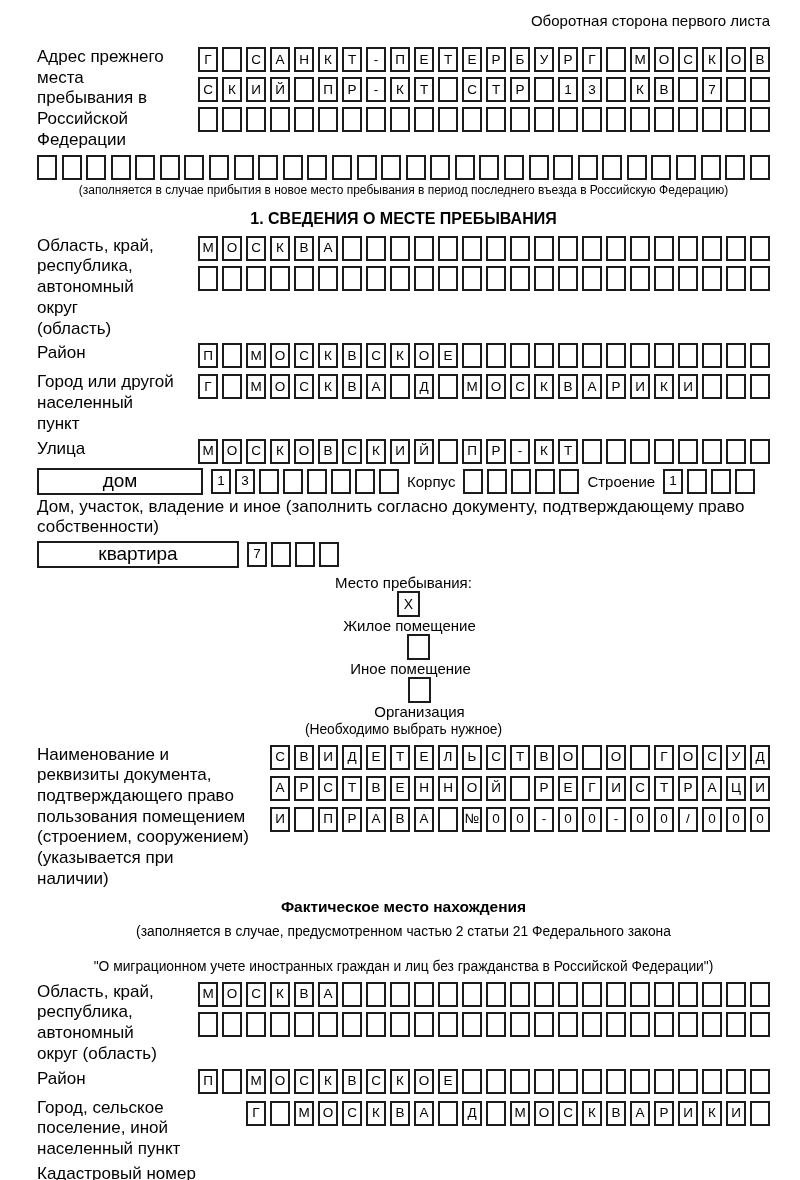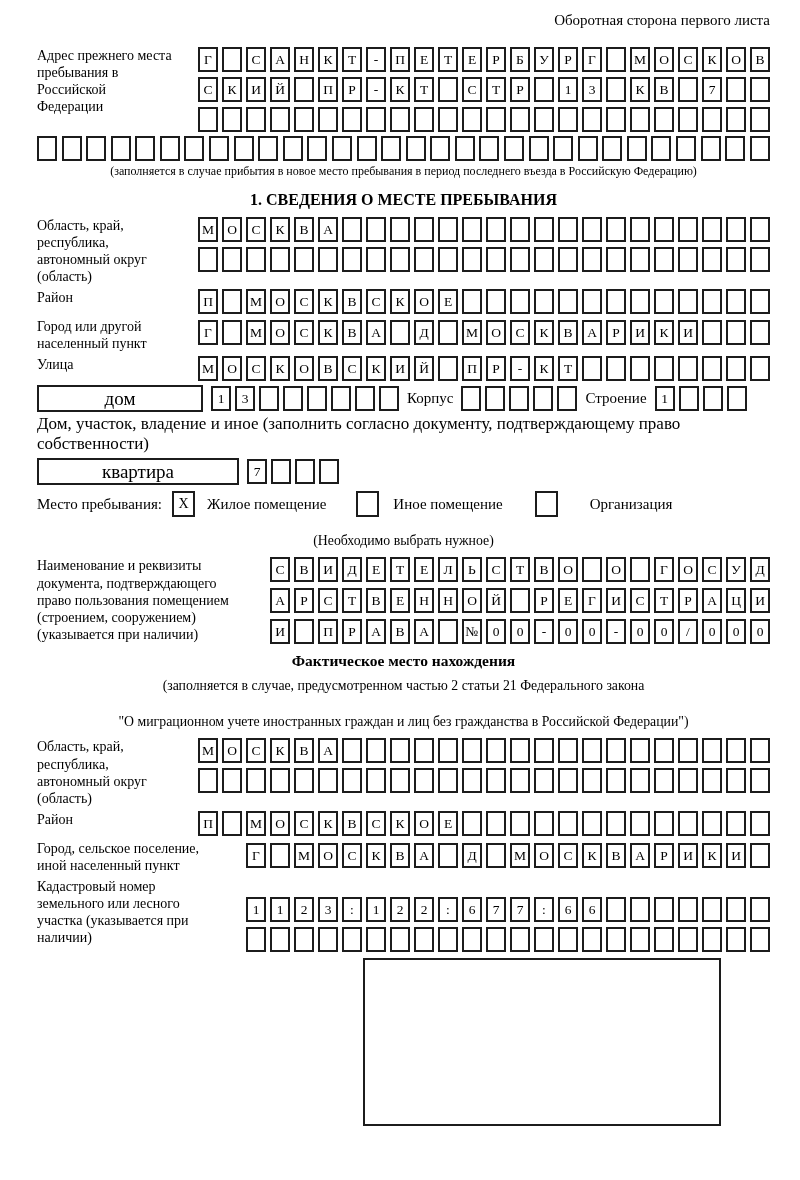--- a/index.html
+++ b/index.html
@@ -1,45 +1,45 @@
 <!DOCTYPE html>
 <html><head>
 <meta charset="utf-8">
 <style>
   html,body{margin:0;padding:0;background:#fff;}
   .page{
     width:800px;height:1180px;box-sizing:border-box;
     padding:12px 30px 0 37px;
-    font-family:Liberation Serif, serif;
+    font-family:Liberation Sans, sans-serif;
     color:#000;overflow:hidden;position:relative;background:#fff;border-radius:7px;
   }
   .hdr-note{text-align:right;font-size:15px;margin-bottom:18px;}
   .frow{display:flex;align-items:flex-start;margin-bottom:4px;}
-  .label{font-size:14px;line-height:1.22;flex:none;}
+  .label{font-size:17px;line-height:1.22;flex:none;}
   .w135{width:138px;} .w118{width:118px;} .w132{width:134px;}
   .w212{width:212px;} .w185{width:186px;} .w170{width:172px;}
   .cells{display:flex;gap:4px;flex:none;}
   .push{margin-left:auto;}
   .cellcol{display:flex;flex-direction:column;gap:5px;margin-left:auto;}
   .cell{
     box-sizing:border-box;flex:none;width:20px;height:25px;
     border:2px solid #1c1c1c;display:flex;align-items:center;justify-content:center;
     font-size:13.5px;background:#fff;line-height:1;
   }
   .fullrow{width:100%;justify-content:space-between;margin-bottom:3px;}
   .caption{font-size:12px;text-align:center;margin-bottom:12px;line-height:1.25;}
   .caption-left{font-size:17px;text-align:left;margin:1px 0 4px 0;}
   .sect-title{font-weight:bold;text-align:center;font-size:16px;margin:4px 0 8px 0;}
   .widebox{
     box-sizing:border-box;border:2px solid #1c1c1c;height:27px;
     display:flex;align-items:center;justify-content:center;font-size:19px;flex:none;
   }
   .inlbl{font-size:15px;flex:none;align-self:center;}
   .houserow{align-items:center;gap:8px;margin-bottom:2px;}
-  .stayrow{align-items:center;font-size:15px;margin:6px 0 16px 0;}
+  .stayrow{align-items:center;font-size:15px;margin:6px 0 2px 0;flex-direction:column;}
   .cb .cell{width:23px;height:26px;font-size:14px;}
   .note-center{font-size:13.8px;text-align:center;margin-bottom:8px;}
   .fact-title{font-weight:bold;text-align:center;font-size:15.5px;margin:8px 0 8px 0;}
   .stamp-wrap{width:452px;margin-left:auto;margin-right:2px;margin-top:6px;}
   .stamp-box{width:358px;height:168px;border:2px solid #1c1c1c;margin:0 auto 6px auto;box-sizing:border-box;}
   .stamp-caption{font-size:13.8px;text-align:center;line-height:1.3;}
 </style>
 </head>
 <body>
 

